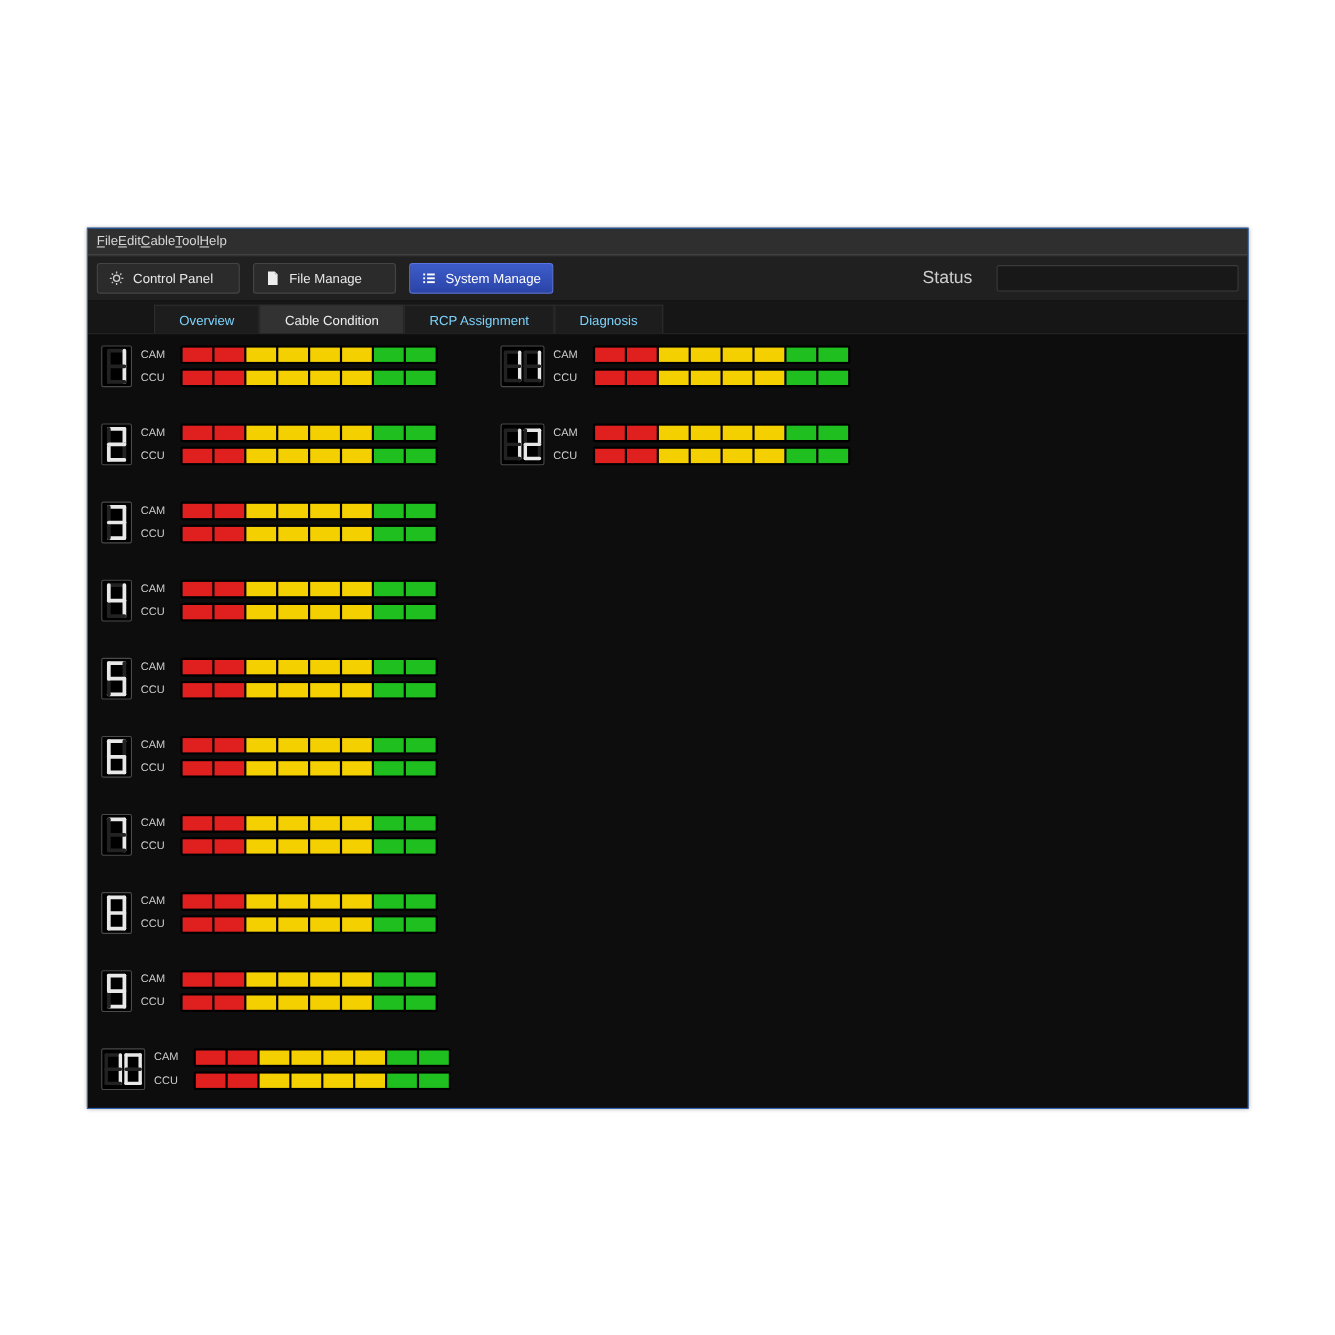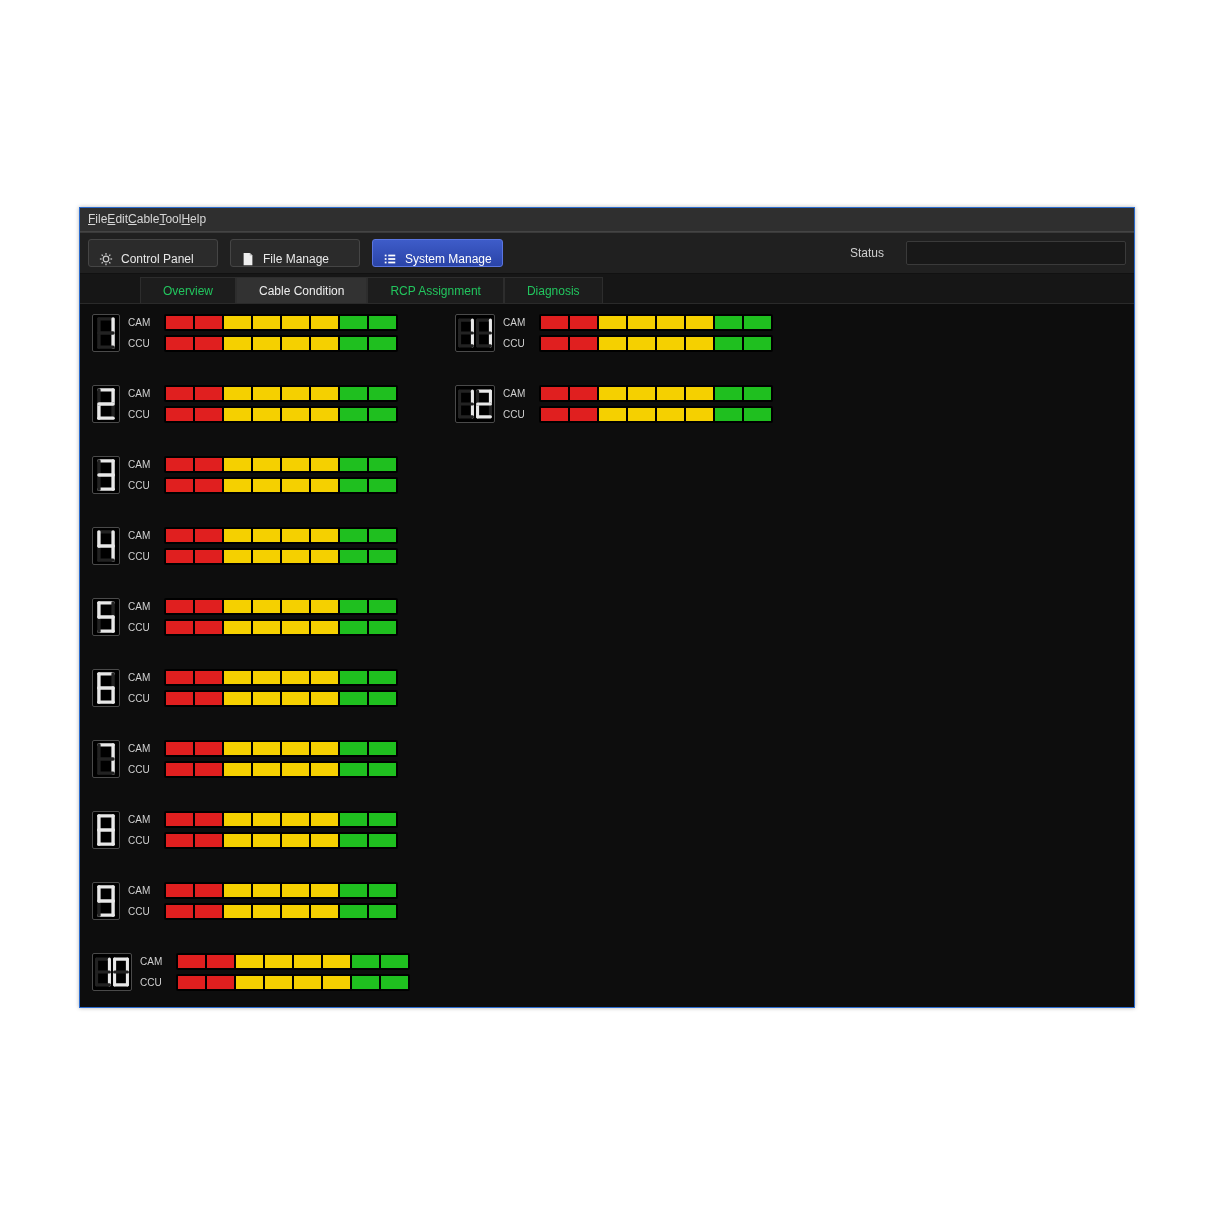--- a/index.html
+++ b/index.html
@@ -73,37 +73,37 @@
     display: flex;
     align-items: center;
     padding: 0 8px;
     gap: 12px;
   }
   .tool-btn {
     height: 28px;
     min-width: 130px;
     padding: 0 10px;
     display: flex;
-    align-items: flex-end;
+    align-items: center;
     gap: 8px;
     font-size: 12px;
     color: #e8e8e8;
     background: #2b2b2b;
     border: 1px solid #454545;
     border-radius: 3px;
     cursor: pointer;
   }
   .tool-btn.active {
     background: linear-gradient(#3e5cc9, #2a44a8);
     border-color: #5a75e0;
     color: #fff;
   }
   .tool-btn .ico { width: 14px; height: 14px; display: inline-flex; align-items:center; justify-content:center; }
   .spacer { flex: 1; }
-  .status-label { color: #cfcfcf; font-size: 12px; margin-right: 10px; }
+  .status-label { color: #cfcfcf; font-size: 16px; margin-right: 10px; }
   .status-field {
     width: 220px; height: 24px;
     background: #181818;
     border: 1px solid #3a3a3a;
     border-radius: 2px;
   }
 
   
   .subtabs {
     height: 30px;
@@ -112,21 +112,21 @@
     align-items: flex-end;
     padding-left: 60px;
     gap: 0;
     border-bottom: 1px solid #2a2a2a;
   }
   .subtab {
     height: 26px;
     padding: 0 22px;
     line-height: 26px;
     font-size: 12px;
-    color: #22c55e;
+    color: #7dd3fc;
     background: #1d1d1d;
     border: 1px solid #2d2d2d;
     border-bottom: none;
     cursor: pointer;
   }
   .subtab.active {
     background: #323232;
     color: #eee;
     margin-top: 20px;
   }

